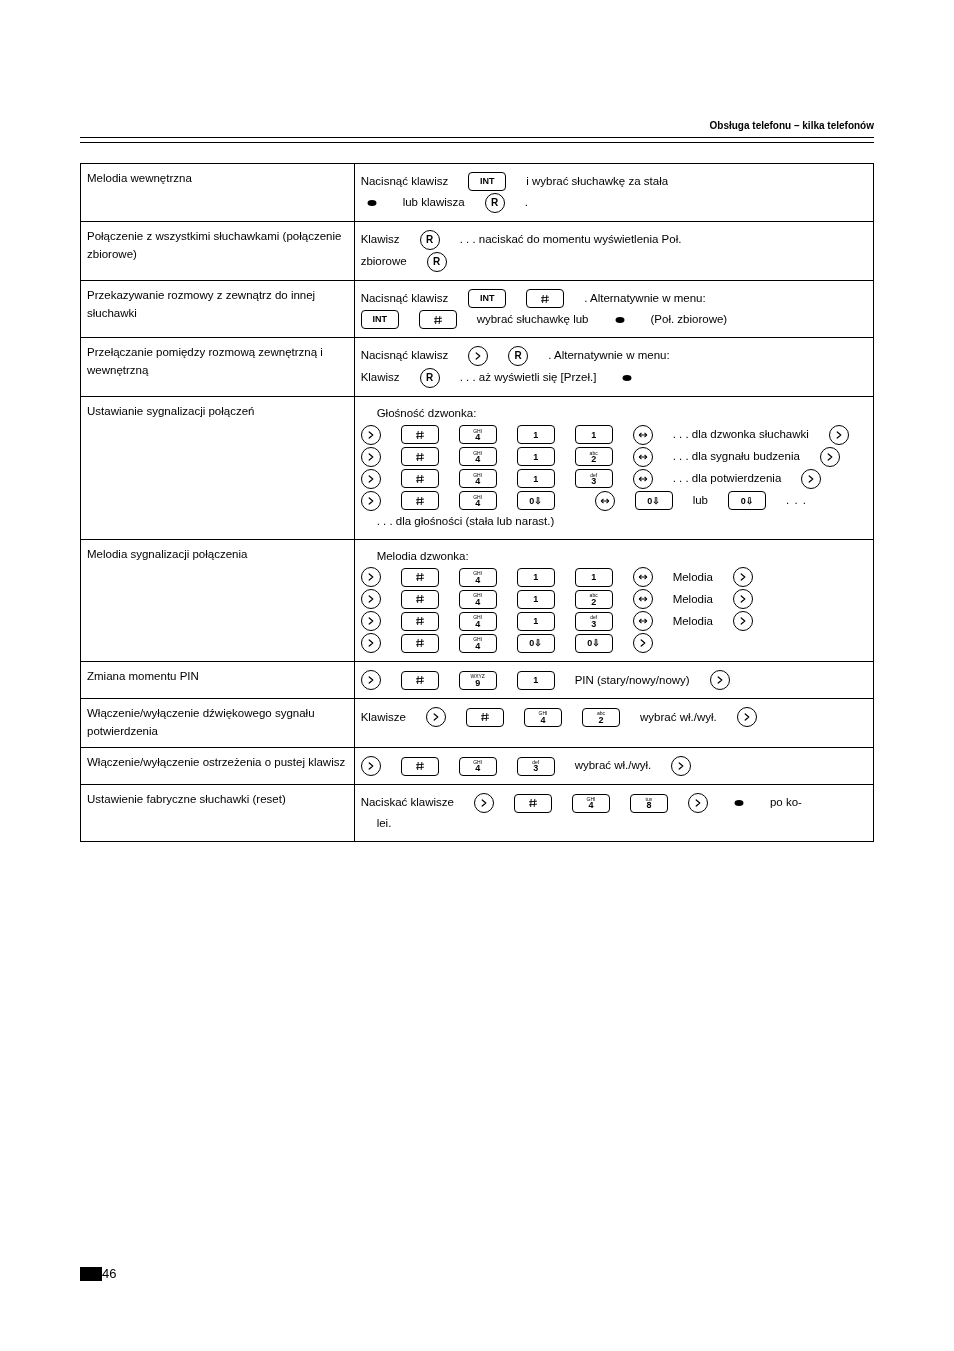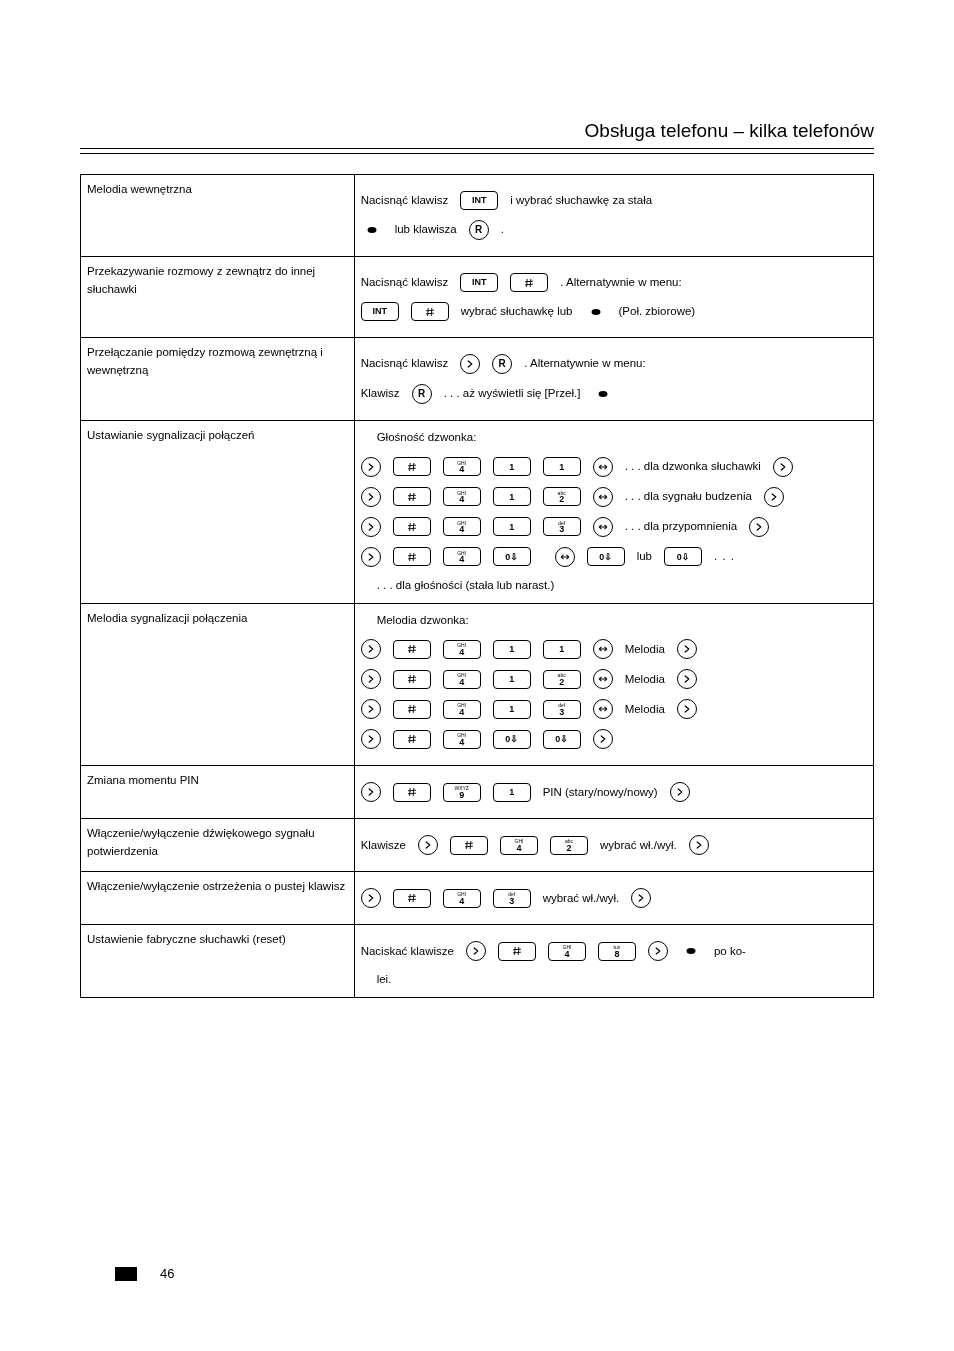--- a/index.html
+++ b/index.html
@@ -30,22 +30,22 @@
   .crop-bl { bottom: 48px; left: 48px; }
   .crop-br { bottom: 48px; right: 48px; }
   .header {
     display: flex;
     justify-content: flex-end;
     border-bottom: 1px solid #000;
     padding-bottom: 6px;
     margin-bottom: 4px;
   }
   .header .title {
-    font-weight: normal;
-    font-size: 19px;
+    font-weight: bold;
+    font-size: 10px;
   }
   .subrule {
     border-bottom: 0.5px solid #000;
     margin-bottom: 20px;
   }
   table.instructions {
     width: 100%;
     border-collapse: collapse;
     table-layout: fixed;
   }
@@ -59,22 +59,22 @@
   table.instructions td.label {
     width: 34%;
   }
   table.instructions td.proc {
     width: 66%;
   }
   .step-line {
     display: flex;
     align-items: center;
     flex-wrap: wrap;
-    gap: 12px;
-    margin: 10px 0;
+    gap: 20px;
+    margin: 2px 0;
   }
   .plain-line {
     margin: 2px 16px;
   }
   .key {
     display: inline-flex;
     align-items: center;
     justify-content: center;
     min-width: 28px;
     height: 17px;
@@ -107,23 +107,22 @@
     line-height: 0.9;
   }
   .num-key-inner .letters { font-size: 5px; font-weight: normal; }
   .num-key-inner .digit { font-size: 9px; font-weight: bold; }
   .foot {
     position: absolute;
     bottom: 70px;
     left: 80px;
     display: flex;
     align-items: flex-end;
-    gap: 23px;
+    gap: 0;
     font-size: 13px;
-    margin-left: 35px;
   }
   .foot .block {
     width: 22px;
     height: 14px;
     background: #000;
   }
   .ellips {
     letter-spacing: 1px;
   }
   .inline-text { white-space: nowrap; }
@@ -158,20 +157,34 @@
                   <ellipse cx="10" cy="10" rx="7.5" ry="5" fill="#000"></ellipse>
                 </svg>
               </span>
               <span class="inline-text"> lub klawisza </span>
               <span class="circ">R</span>
               <span class="inline-text">.</span>
             </div>
           </td>
         </tr>
         <tr>
+          <td class="label">Połączenie z wszystkimi słuchawkami (połączenie zbiorowe)</td>
+          <td class="proc">
+            <div class="step-line">
+              <span class="inline-text">Klawisz </span>
+              <span class="circ">R</span>
+              <span class="inline-text"> . . . naciskać do momentu wyświetlenia Poł.</span>
+            </div>
+            <div class="step-line">
+              <span class="inline-text">zbiorowe </span>
+              <span class="circ">R</span>
+            </div>
+          </td>
+        </tr>
+        <tr>
           <td class="label">Przekazywanie rozmowy z zewnątrz do innej słuchawki</td>
           <td class="proc">
             <div class="step-line">
               <span class="inline-text">Nacisnąć klawisz </span>
               <span class="key">INT</span>
               <span class="key">
                 <svg viewBox="0 0 20 20">
                   <path d="M7 4 L6 16" fill="none" stroke="#000" stroke-width="1.5" stroke-linecap="round" stroke-linejoin="round"></path>
                   <path d="M13 4 L12 16" fill="none" stroke="#000" stroke-width="1.5" stroke-linecap="round" stroke-linejoin="round"></path>
                   <path d="M4 8 L16 7" fill="none" stroke="#000" stroke-width="1.5" stroke-linecap="round" stroke-linejoin="round"></path>
@@ -349,21 +362,21 @@
                   <span class="digit">3</span>
                 </span>
               </span>
               <span class="circ">
                 <svg viewBox="0 0 20 20">
                   <path d="M4 10 L16 10" fill="none" stroke="#000" stroke-width="1.8" stroke-linecap="round" stroke-linejoin="round"></path>
                   <path d="M7 7 L4 10 L7 13" fill="none" stroke="#000" stroke-width="1.8" stroke-linecap="round" stroke-linejoin="round"></path>
                   <path d="M13 7 L16 10 L13 13" fill="none" stroke="#000" stroke-width="1.8" stroke-linecap="round" stroke-linejoin="round"></path>
                 </svg>
               </span>
-              <span class="inline-text">. . . dla przypomnienia </span>
+              <span class="inline-text">. . . dla potwierdzenia </span>
               <span class="circ">
                 <svg viewBox="0 0 20 20">
                   <path d="M7 5 L13 10 L7 15" fill="none" stroke="#000" stroke-width="2" stroke-linecap="round" stroke-linejoin="round"></path>
                 </svg>
               </span>
             </div>
             <div class="step-line">
               <span class="circ">
                 <svg viewBox="0 0 20 20">
                   <path d="M7 5 L13 10 L7 15" fill="none" stroke="#000" stroke-width="2" stroke-linecap="round" stroke-linejoin="round"></path>

